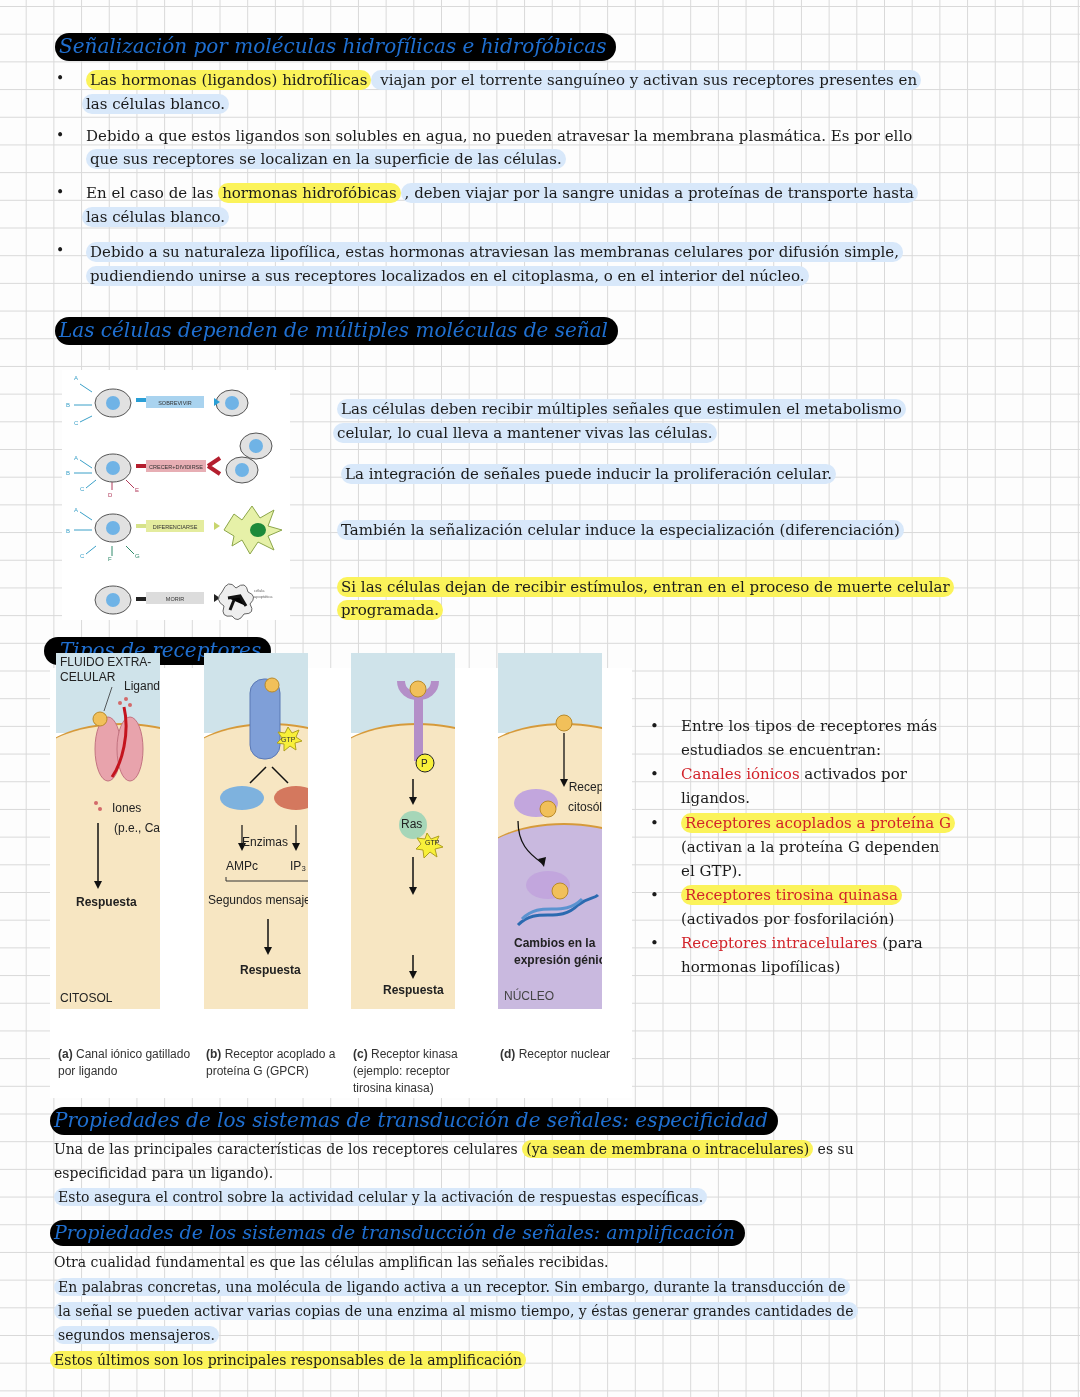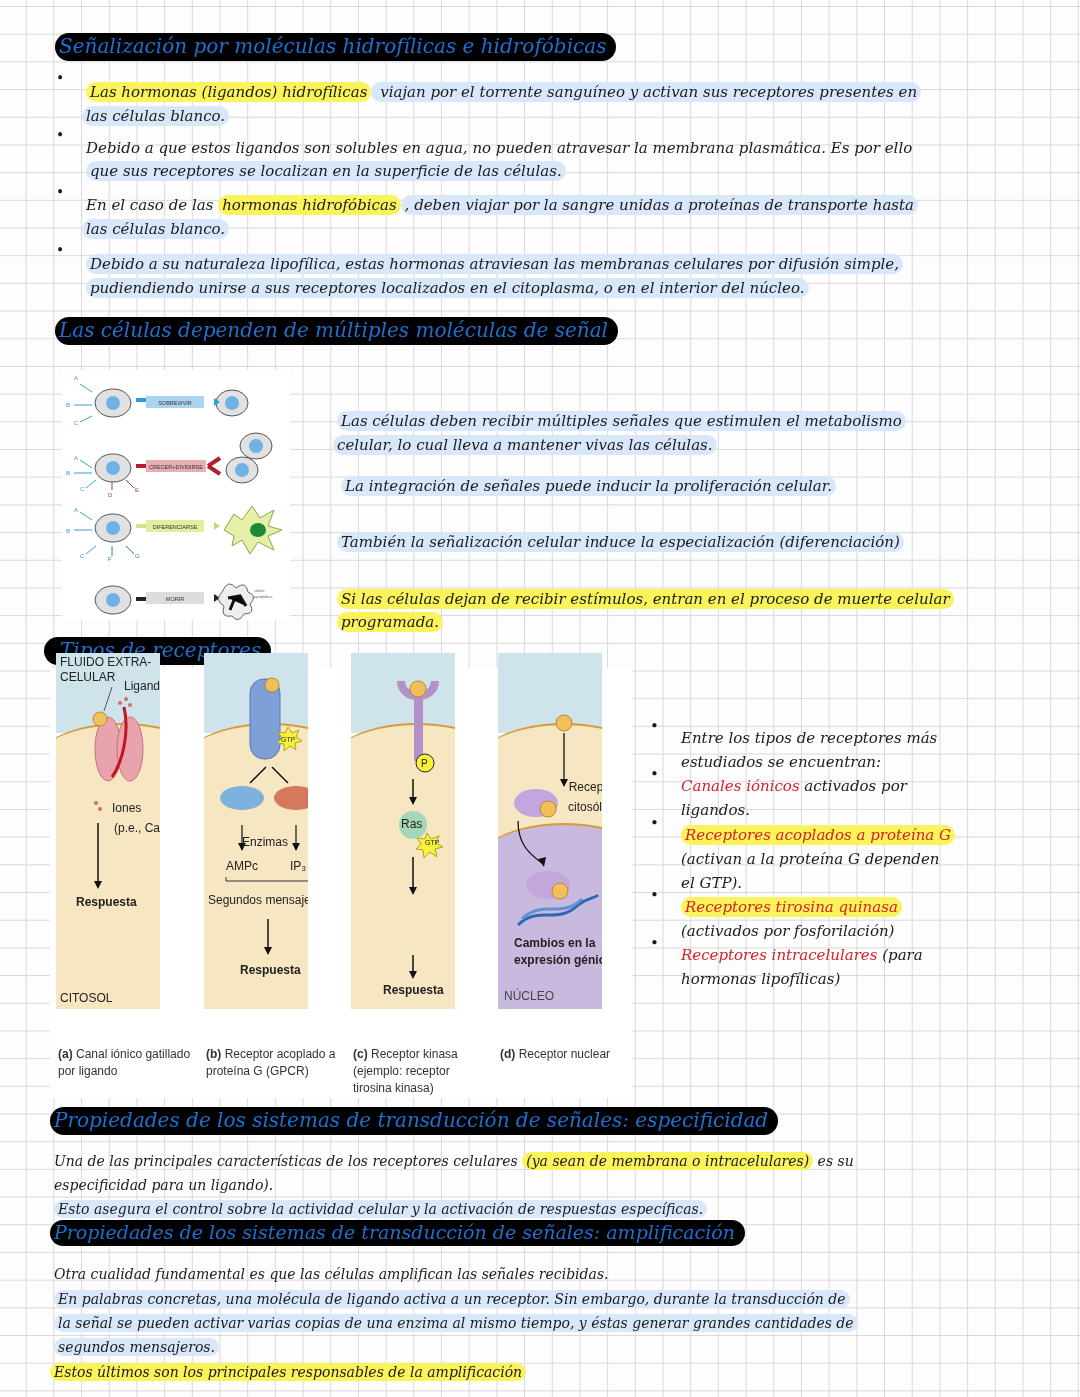--- a/index.html
+++ b/index.html
@@ -8,21 +8,21 @@
     background-color:#fdfdfd;
     background-image:
       linear-gradient(to right, #d9d9d9 1px, transparent 1px),
       linear-gradient(to bottom, #d9d9d9 1px, transparent 1px);
     background-size:27.7px 27.7px;
     background-position:-2px 6px;
     font-family:"DejaVu Serif", serif;
     color:#1b1b1b;
   }
   .abs{position:absolute;}
-  .hand{font-family:"DejaVu Serif", serif;font-style:italic;margin-top:12px;}
+  .hand{font-family:"DejaVu Serif", serif;}
   .title{
     font-family:"DejaVu Serif", serif;font-style:italic;
     color:#1f6fd0;font-size:20px;white-space:nowrap;
   }
   .title span.hl{background:#000000;border-radius:14px;padding:1px 10px 3px 4px;}
   .line{font-size:15px;white-space:nowrap;line-height:24px;}
   .bl{background:#d8e8fa;border-radius:10px;padding:1px 4px;}
   .yl{background:#fbf35a;border-radius:10px;padding:1px 4px;}
   .bullet{font-size:14px;}
   .red{color:#d2232a;}

